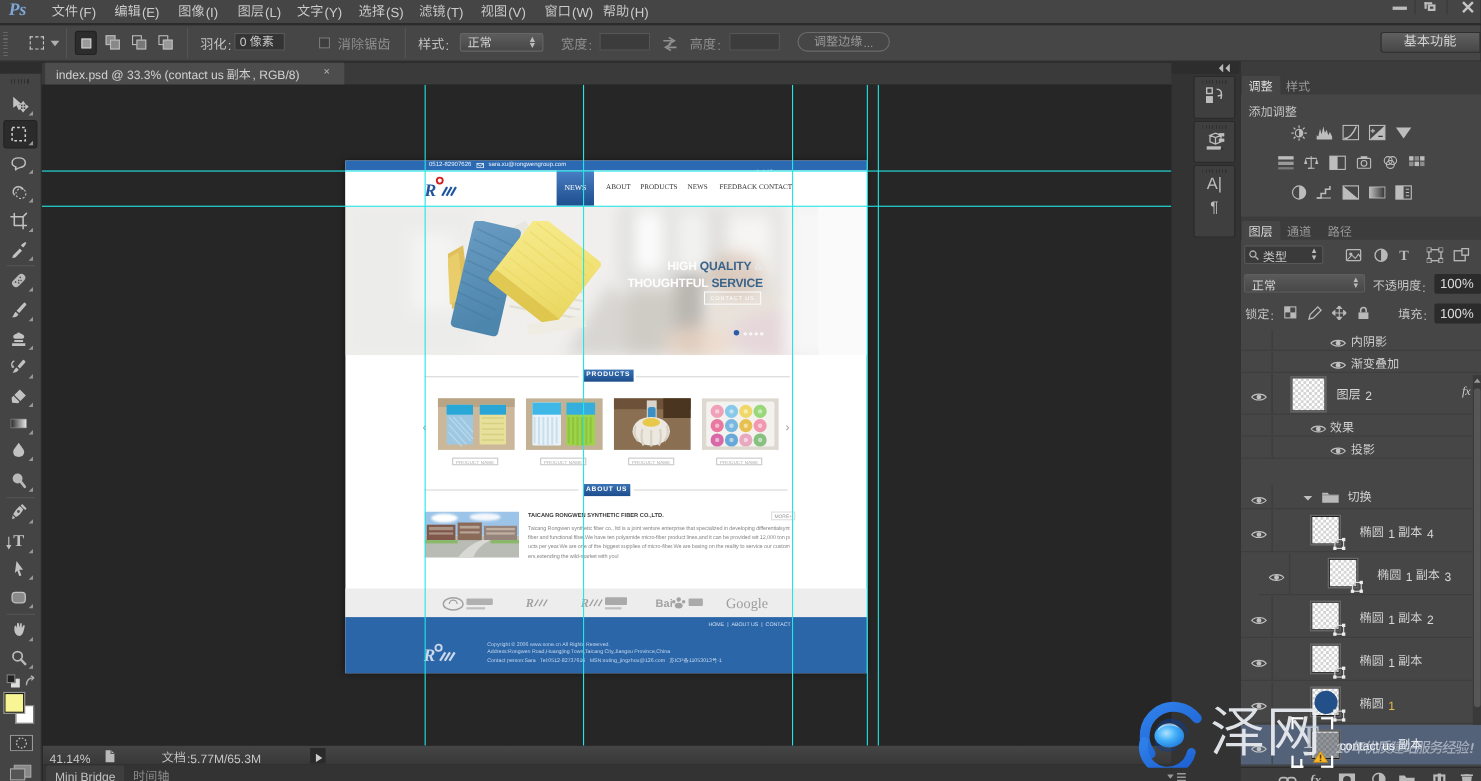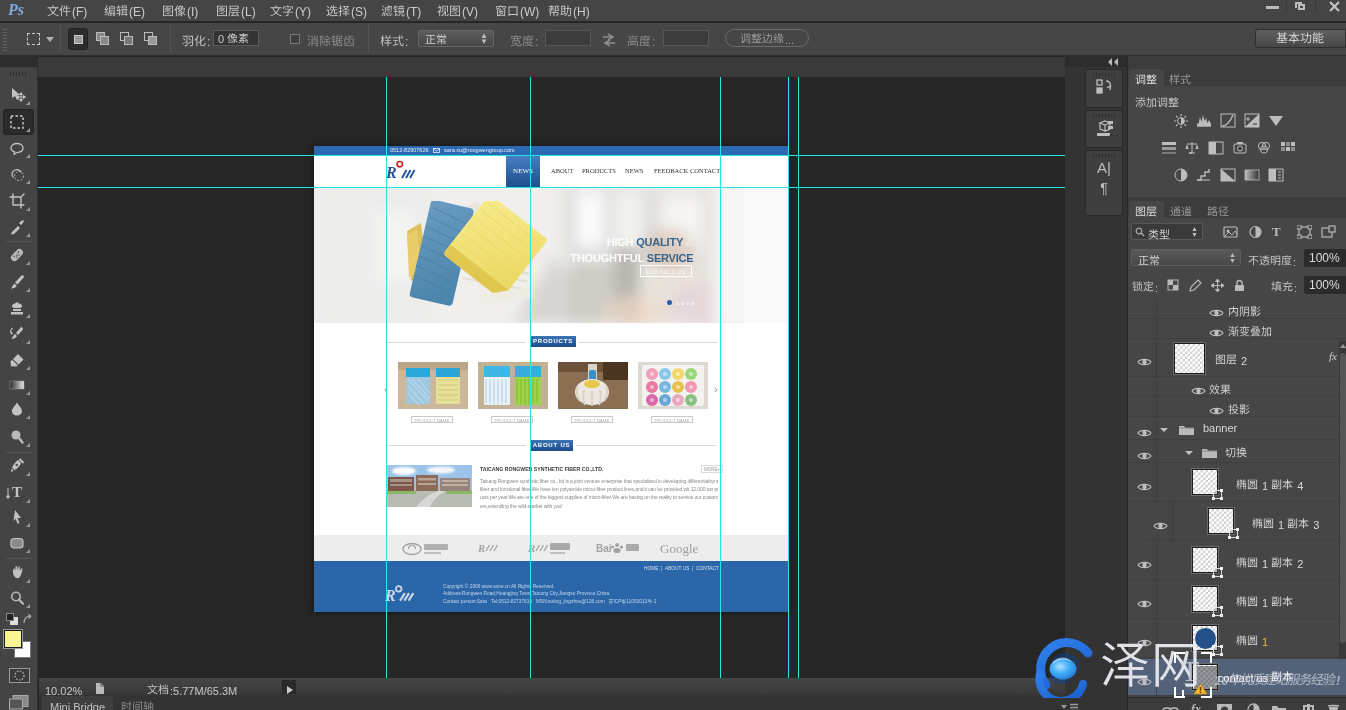--- a/index.html
+++ b/index.html
@@ -262,20 +262,26 @@
           <use href="#u80fd" transform="translate(36.0,10.32) scale(0.01200,-0.01200)" fill="#d8d8d8"></use>
         </svg></div>
     </div>
   </div>
 <div style="position:absolute;left:0px;top:57px;width:1346px;height:20px;background:#3a3a3a">
     <div style="position:absolute;left:0px;top:0px;">
       <div style="width:38px;height:11px;background:#2d2d2d"><svg width="14" height="8" style="margin:2px 0 0 4px">
           <path d="M1 0 L5 4 L1 8 Z M7 0 L11 4 L7 8 Z" fill="#b9b9b9"></path>
         </svg></div>
     </div>
+    <div style="position:absolute;left:41px;top:0px;">
+      <div style="width:272px;height:20px;background:#4d4d4d;padding:2px 0 0 10px;position:relative"><span style="font-size:11px;color:#d2d2d2">index.psd @ 33.3% (contact us <svg width="23" height="12" viewBox="0 0 23 12" style="display:inline-block;vertical-align:-2.0px;overflow:visible">
+            <use href="#u526f" transform="translate(0.0,9.46) scale(0.01100,-0.01100)" fill="#d2d2d2"></use>
+            <use href="#u672c" transform="translate(11.0,9.46) scale(0.01100,-0.01100)" fill="#d2d2d2"></use>
+          </svg>, RGB/8)</span><span style="position:absolute;left:253px;top:3px;color:#b5b5b5;font-size:10px">×</span></div>
+    </div>
   </div>
 <div style="position:absolute;left:0px;top:56px;width:38px;height:654px;background:#444444;border-right:1px solid #2f2f2f">
     <div style="position:absolute;left:0px;top:0px;">
       <div style="width:38px;height:11px;background:#2d2d2d"></div>
     </div>
     <div style="position:absolute;left:10px;top:16px;">
       <div style="width:18px;height:4px;background-image:repeating-linear-gradient(90deg,#2e2e2e 0,#2e2e2e 1px,transparent 1px,transparent 3px)"></div>
     </div>
     <div style="position:absolute;left:8px;top:30px;width:18px;height:18px"><svg width="18" height="18" viewBox="0 0 18 18">
         <path d="M4 2 L4 12 L7 10 L9 14 L11 13 L9 9 L12 9 Z" fill="#c2c2c2"></path>
@@ -973,36 +979,20 @@
         <div style="position:absolute;left:81px;top:4px"><svg width="15" height="10" viewBox="0 0 15 10">
             <path d="M1 5 C3.5 1.5 11.5 1.5 14 5 C11.5 8.5 3.5 8.5 1 5 Z" fill="none" stroke="#c0c0c0" stroke-width="1.1"></path>
             <circle cx="7.5" cy="5" r="2.2" fill="#c0c0c0"></circle>
           </svg></div>
         <div style="position:absolute;left:100px;top:3px"><svg width="23" height="12" viewBox="0 0 23 12" style="display:inline-block;vertical-align:-1.0px;overflow:visible">
             <use href="#u6295" transform="translate(0.0,9.46) scale(0.01100,-0.01100)" fill="#d2d2d2"></use>
             <use href="#u5f71" transform="translate(11.0,9.46) scale(0.01100,-0.01100)" fill="#d2d2d2"></use>
           </svg></div>
         <div style="position:absolute;left:28px;top:0;width:1px;height:100%;background:rgba(58,58,58,0.8)"></div>
       </div>
-    </div><div style="position:absolute;left:0px;top:362px;">
-      <div style="width:219px;height:22px;border-bottom:1px solid #3e3e3e;position:relative">
-        <div style="position:absolute;left:9px;top:6px"><svg width="15" height="10" viewBox="0 0 15 10">
-            <path d="M1 5 C3.5 1.5 11.5 1.5 14 5 C11.5 8.5 3.5 8.5 1 5 Z" fill="none" stroke="#c0c0c0" stroke-width="1.1"></path>
-            <circle cx="7.5" cy="5" r="2.2" fill="#c0c0c0"></circle>
-          </svg></div>
-        <div style="position:absolute;left:32px;top:8px">
-          <div style="width:0;height:0;border-top:4px solid #c0c0c0;border-left:4px solid transparent;border-right:4px solid transparent;margin-top:2px"></div>
-        </div>
-        <div style="position:absolute;left:50px;top:4px"><svg width="17" height="13">
-            <path d="M1 3 h5 l1.5 2 H16 V12 H1 Z" fill="#b9b9b9"></path>
-            <path d="M1 5 h15" stroke="#8a8a8a"></path>
-          </svg></div>
-        <div style="position:absolute;left:75px;top:4px;font-size:11px;color:#d8d8d8">banner</div>
-        <div style="position:absolute;left:28px;top:0;width:1px;height:100%;background:rgba(58,58,58,0.8)"></div>
-      </div>
     </div><div style="position:absolute;left:0px;top:385px;">
       <div style="width:219px;height:22px;border-bottom:1px solid #3e3e3e;position:relative">
         <div style="position:absolute;left:9px;top:6px"><svg width="15" height="10" viewBox="0 0 15 10">
             <path d="M1 5 C3.5 1.5 11.5 1.5 14 5 C11.5 8.5 3.5 8.5 1 5 Z" fill="none" stroke="#c0c0c0" stroke-width="1.1"></path>
             <circle cx="7.5" cy="5" r="2.2" fill="#c0c0c0"></circle>
           </svg></div>
         <div style="position:absolute;left:57px;top:8px">
           <div style="width:0;height:0;border-top:4px solid #c0c0c0;border-left:4px solid transparent;border-right:4px solid transparent;margin-top:2px"></div>
         </div>
         <div style="position:absolute;left:73px;top:4px"><svg width="17" height="13">
@@ -1190,21 +1180,21 @@
       </div>
     </div><div style="position:absolute;left:211px;top:285px;">
       <div style="width:8px;height:318px;background:#3a3a3a;position:relative">
         <svg width="8" height="8" style="position:absolute;top:1px;left:0">
           <path d="M1 6 L4 2 L7 6 Z" fill="#9a9a9a"></path>
         </svg>
         <div style="position:absolute;left:1px;top:12px;width:6px;height:290px;background:#565656;border-radius:3px"></div>
       </div>
     </div></div>
 <div style="position:absolute;left:39px;top:678px;width:1026px;height:17px;background:linear-gradient(#454545,#383838)">
-    <div style="position:absolute;left:6px;top:3px;"><span style="font-size:11px;color:#c8c8c8">10.02%</span></div>
+    <div style="position:absolute;left:6px;top:3px;"><span style="font-size:11px;color:#c8c8c8">41.14%</span></div>
     <div style="position:absolute;left:55px;top:3px;"><svg width="12" height="13">
         <path d="M2 1 h5 l3 3 v8 h-8 Z" fill="#b9b9b9"></path>
         <path d="M7 1 v3 h3" fill="none" stroke="#555"></path>
       </svg></div>
     <div style="position:absolute;left:108px;top:3px;white-space:nowrap"><svg width="23" height="12" viewBox="0 0 23 12" style="display:inline-block;vertical-align:-1.0px;overflow:visible">
         <use href="#u6587" transform="translate(0.0,9.46) scale(0.01100,-0.01100)" fill="#c8c8c8"></use>
         <use href="#u6863" transform="translate(11.0,9.46) scale(0.01100,-0.01100)" fill="#c8c8c8"></use>
       </svg><span style="font-size:11px;color:#c8c8c8">:5.77M/65.3M</span></div>
     <div style="position:absolute;left:243px;top:2px;">
       <div style="width:14px;height:14px;background:#2a2a2a"><svg width="6" height="8" style="margin:3px 0 0 5px">

